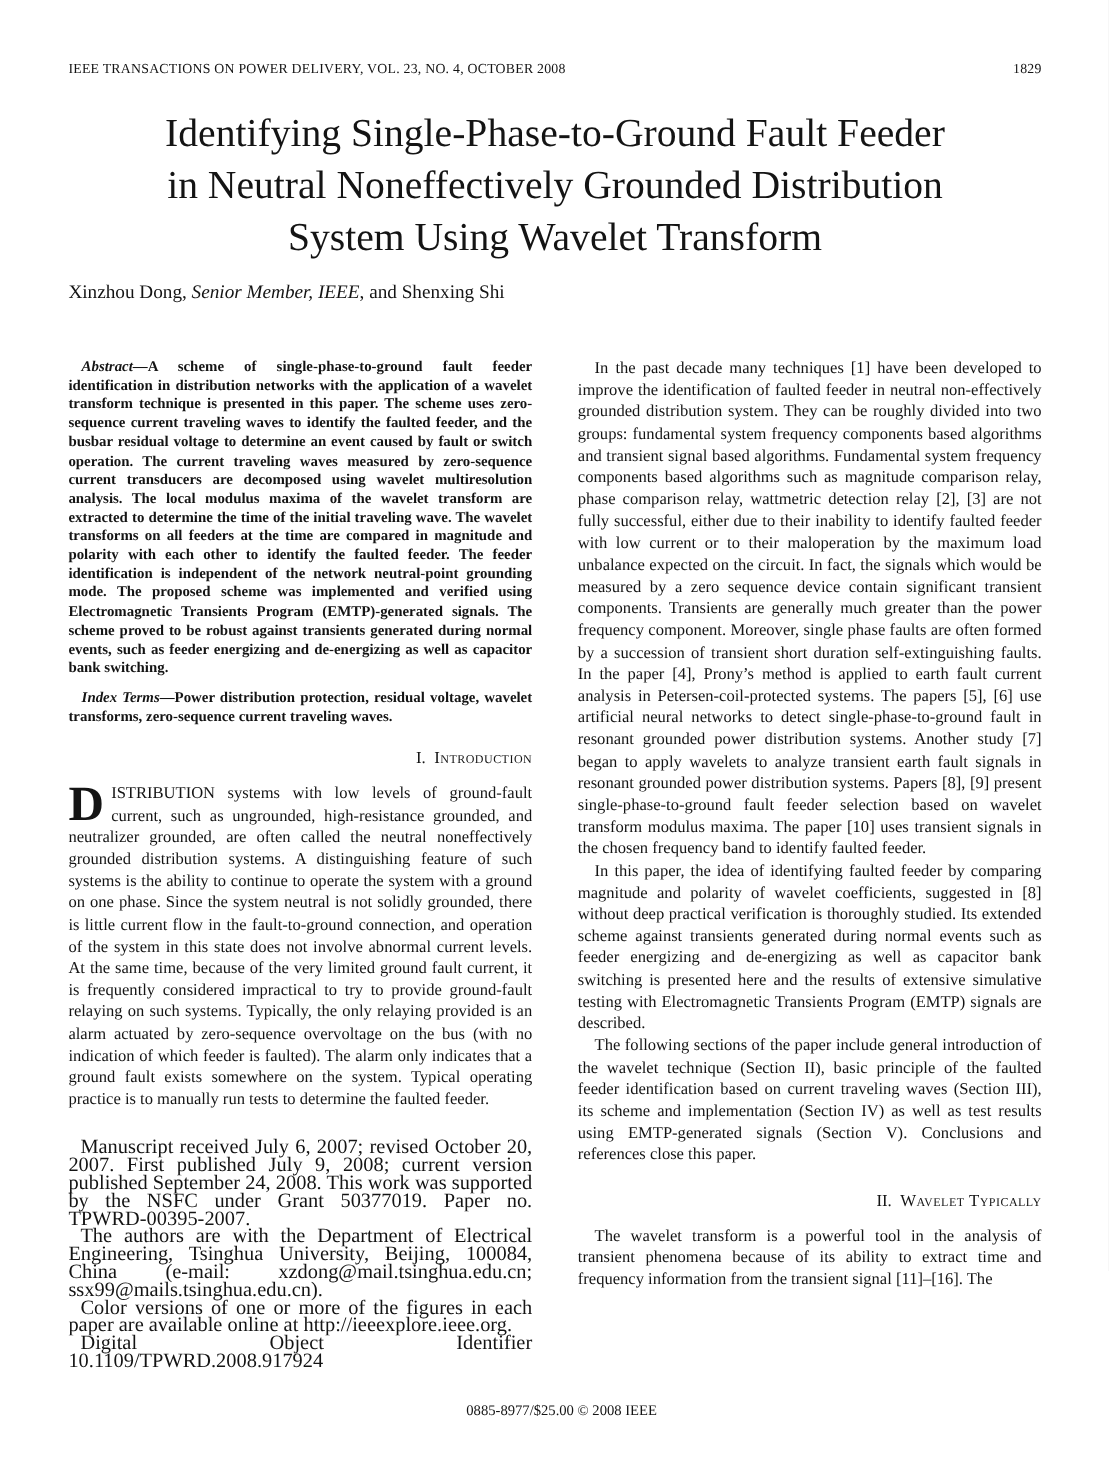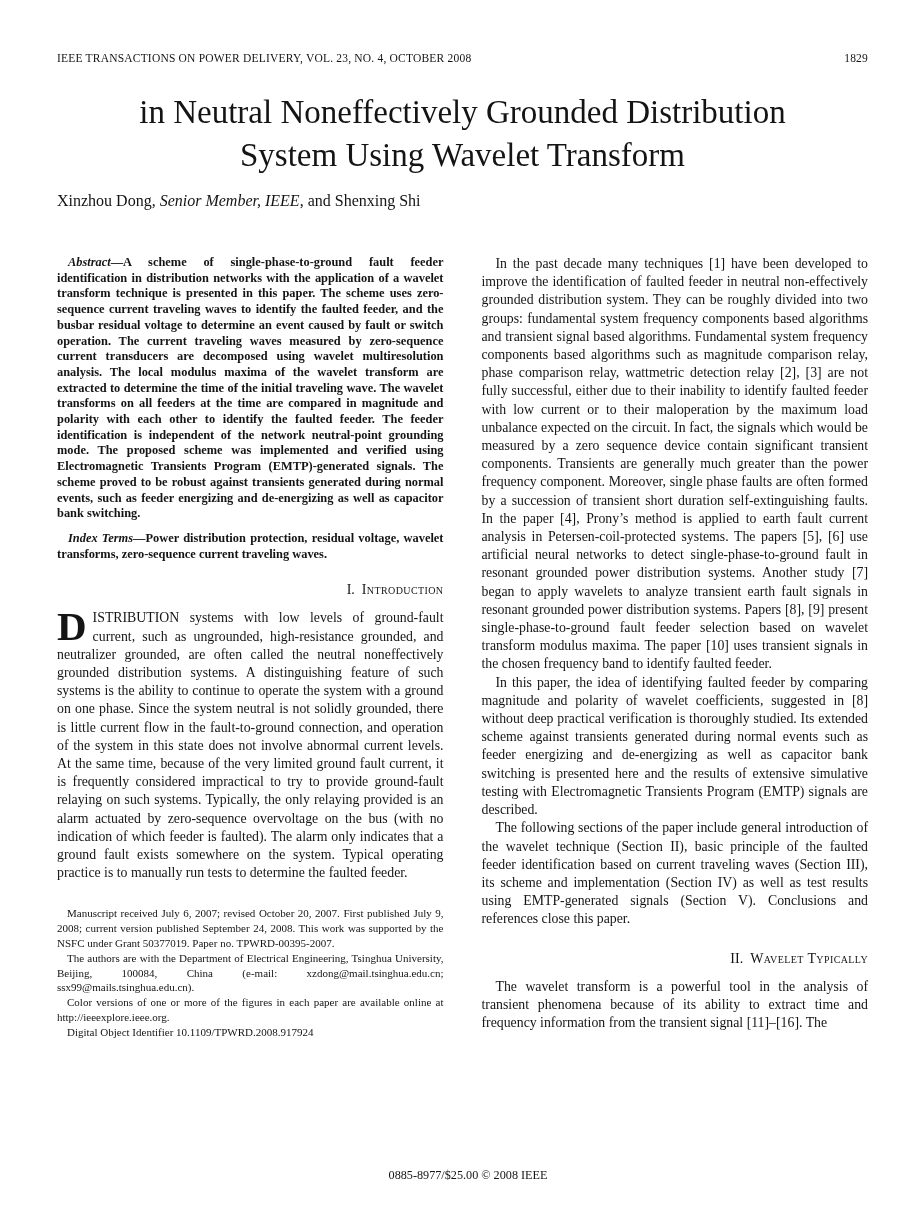--- a/index.html
+++ b/index.html
@@ -76,21 +76,21 @@
   .dropcap {
     float: left;
     font-size: 41px;
     line-height: 33px;
     font-weight: bold;
     padding: 1px 6px 0 0;
   }
   .footnotes { margin-top: 24px; }
   .footnotes p {
     margin: 0;
-    font-size: 11px;
+    font-size: 17px;
     line-height: 14.8px;
     text-align: justify;
     text-indent: 10px;
   }
   .right-col .body-para { margin-top: 0; }
   .right-col .section-heading { margin-top: 22px; }
   
   .page-footer {
     position: absolute;
     left: 12px;
@@ -104,20 +104,21 @@
 <body>
 
 <div class="page">
 
   <div class="running-head">
     <span>IEEE TRANSACTIONS ON POWER DELIVERY, VOL. 23, NO. 4, OCTOBER 2008</span>
     <span>1829</span>
   </div>
 
   <h1 class="paper-title">
+    <span>Identifying Single-Phase-to-Ground Fault Feeder</span>
     <span>in Neutral Noneffectively Grounded Distribution</span>
     <span>System Using Wavelet Transform</span>
   </h1>
 
   <div class="authors-line">
     <span>Xinzhou Dong, </span><span class="ital">Senior Member, IEEE</span><span>, and Shenxing Shi</span>
   </div>
 
   <div class="columns">
 

